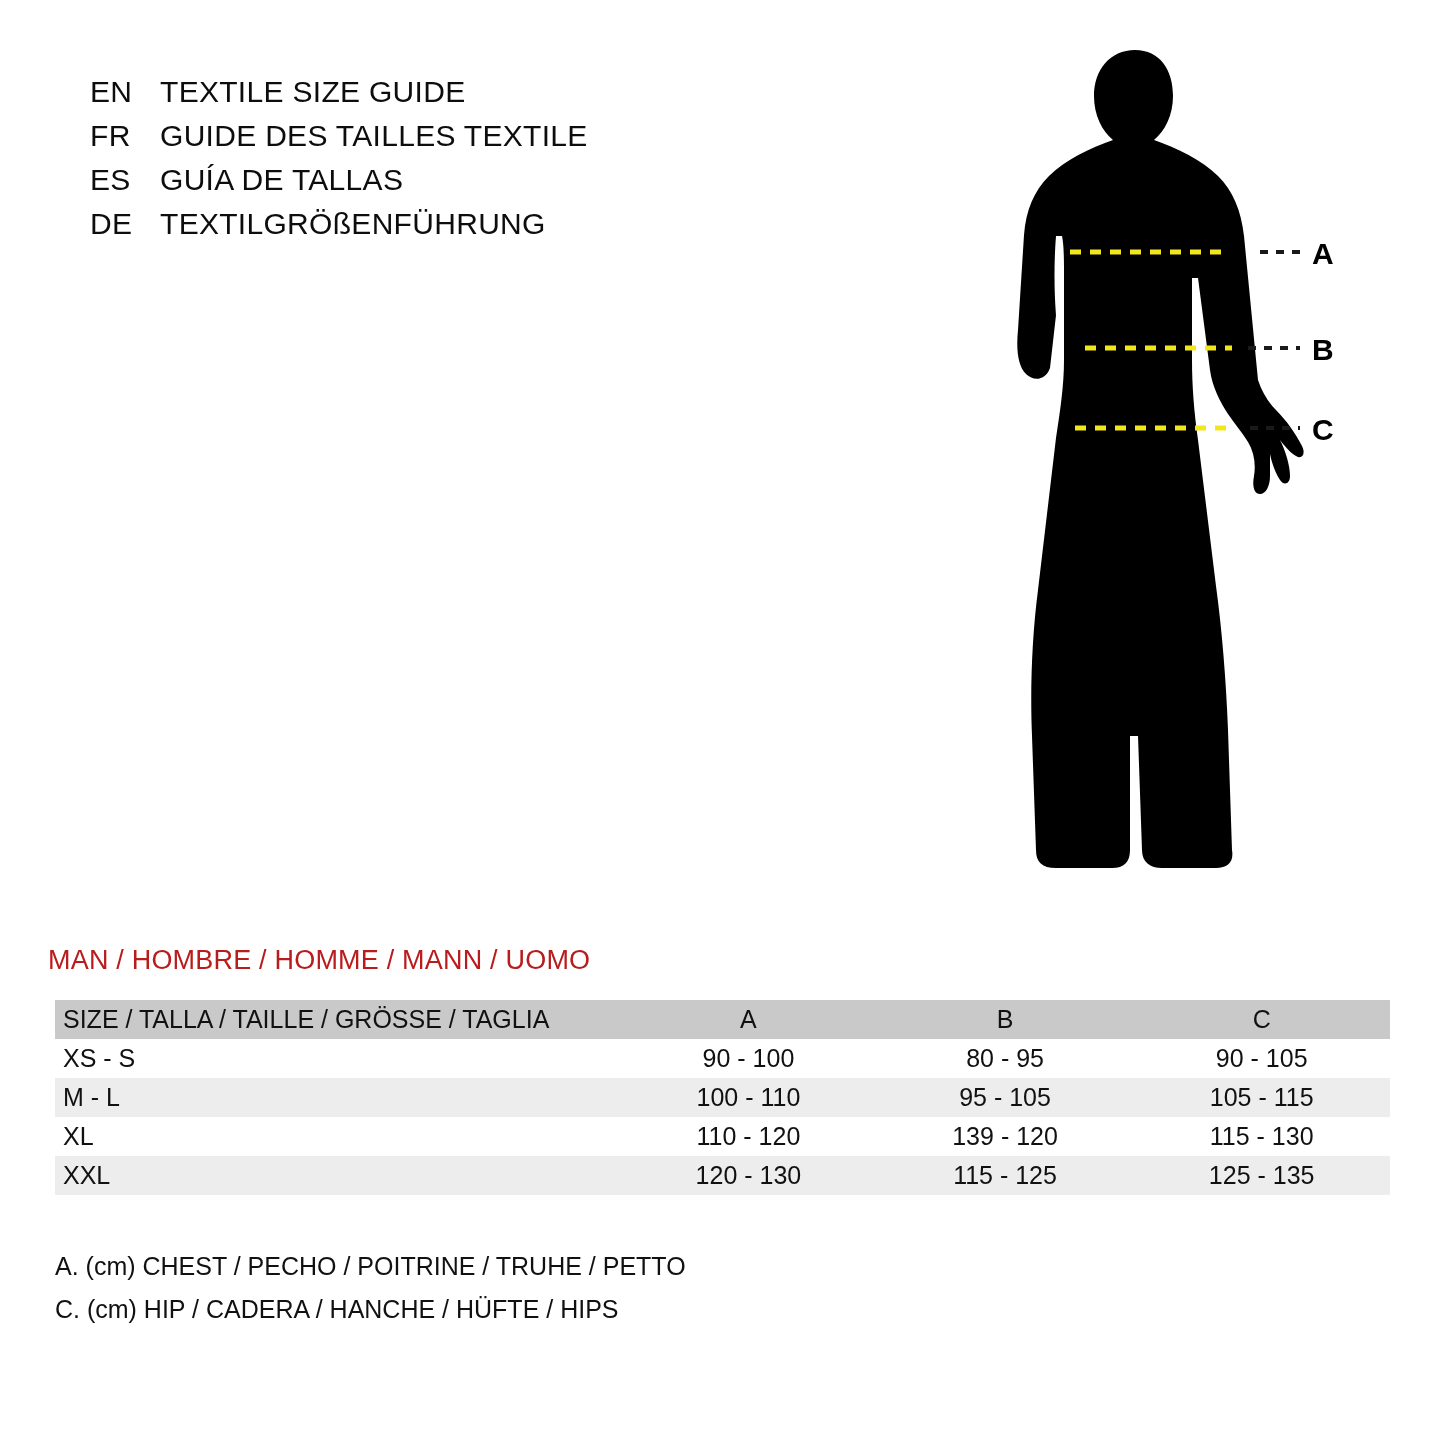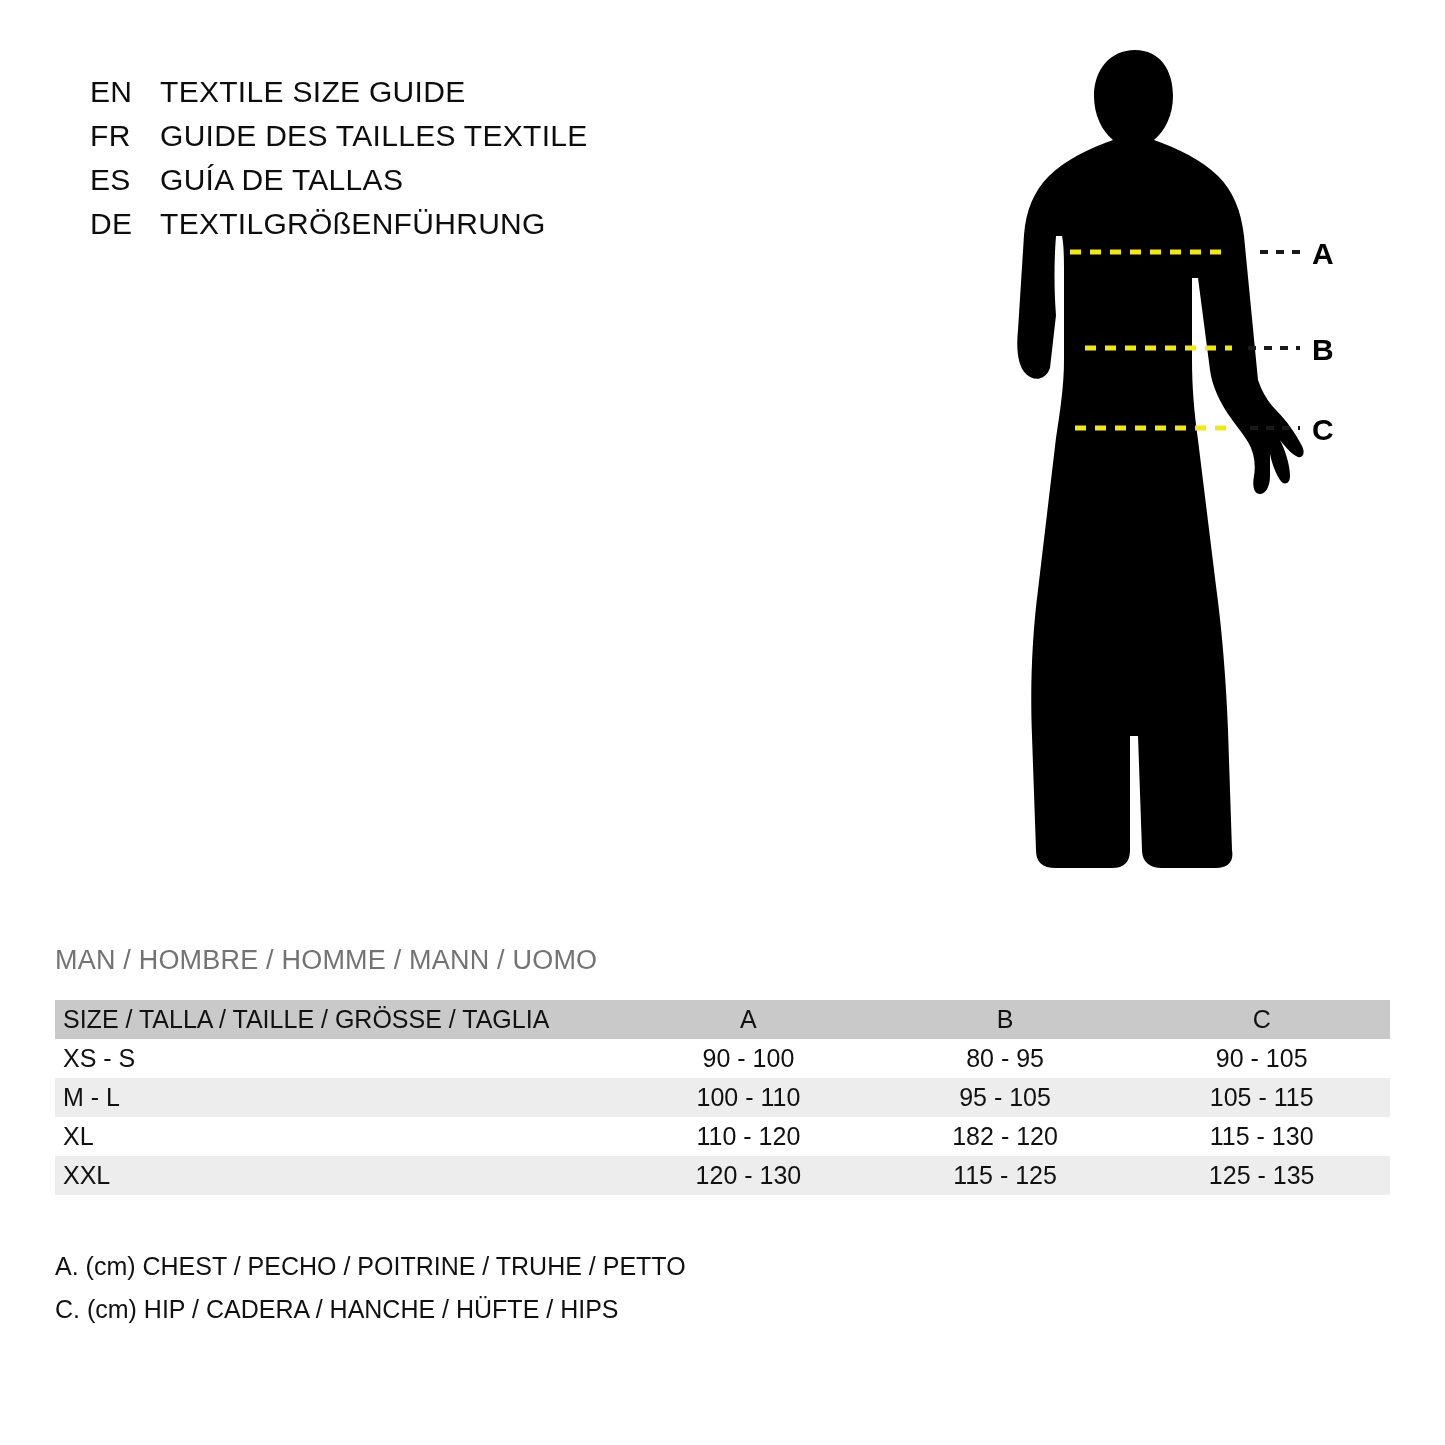--- a/index.html
+++ b/index.html
@@ -61,25 +61,25 @@
     width: 420px;
     height: 880px;
   }
   .figure-wrap svg {
     display: block;
   }
 
   
   .table-title {
     position: absolute;
-    left: 55px;
+    left: 48px;
     top: 945px;
     font-size: 27px;
     letter-spacing: 0.2px;
-    color: #737373;
+    color: #b91c1c;
   }
   table.size-table {
     position: absolute;
     left: 55px;
     top: 1000px;
     width: 1335px;
     border-collapse: collapse;
     font-size: 25px;
     color: #111111;
   }
@@ -260,21 +260,21 @@
       </tr>
       <tr class="row-odd">
         <td class="first-col">M - L</td>
         <td>100 - 110</td>
         <td>95 - 105</td>
         <td>105 - 115</td>
       </tr>
       <tr class="row-even">
         <td class="first-col">XL</td>
         <td>110 - 120</td>
-        <td>182 - 120</td>
+        <td>139 - 120</td>
         <td>115 - 130</td>
       </tr>
       <tr class="row-odd">
         <td class="first-col">XXL</td>
         <td>120 - 130</td>
         <td>115 - 125</td>
         <td>125 - 135</td>
       </tr>
     </tbody>
   </table>

